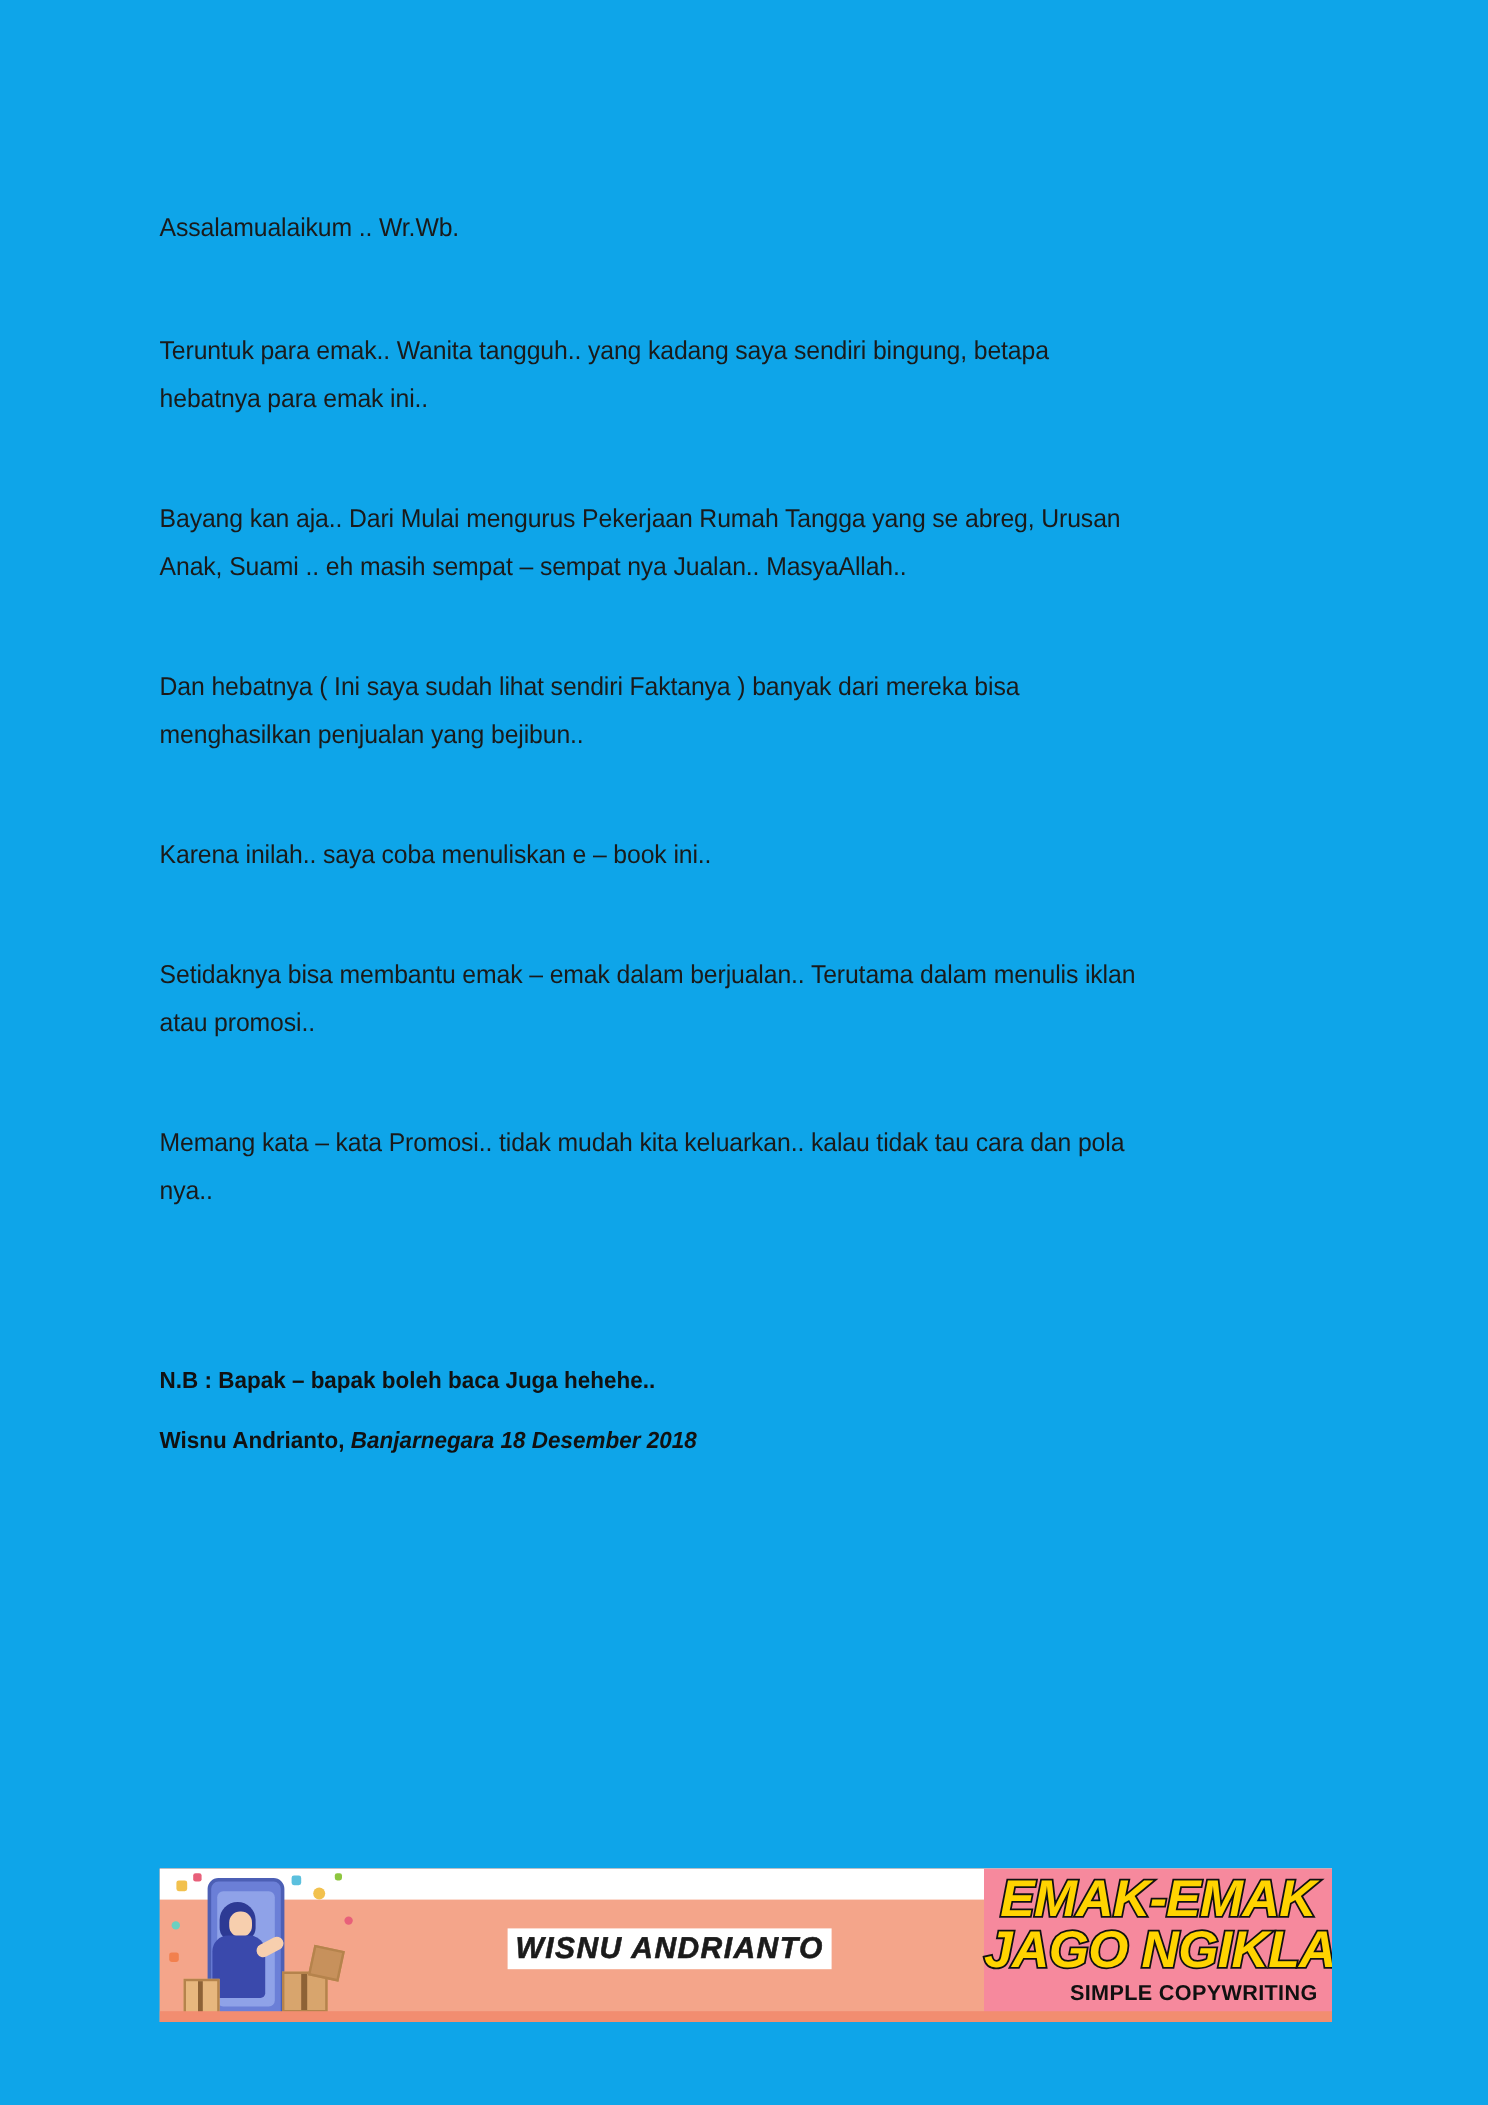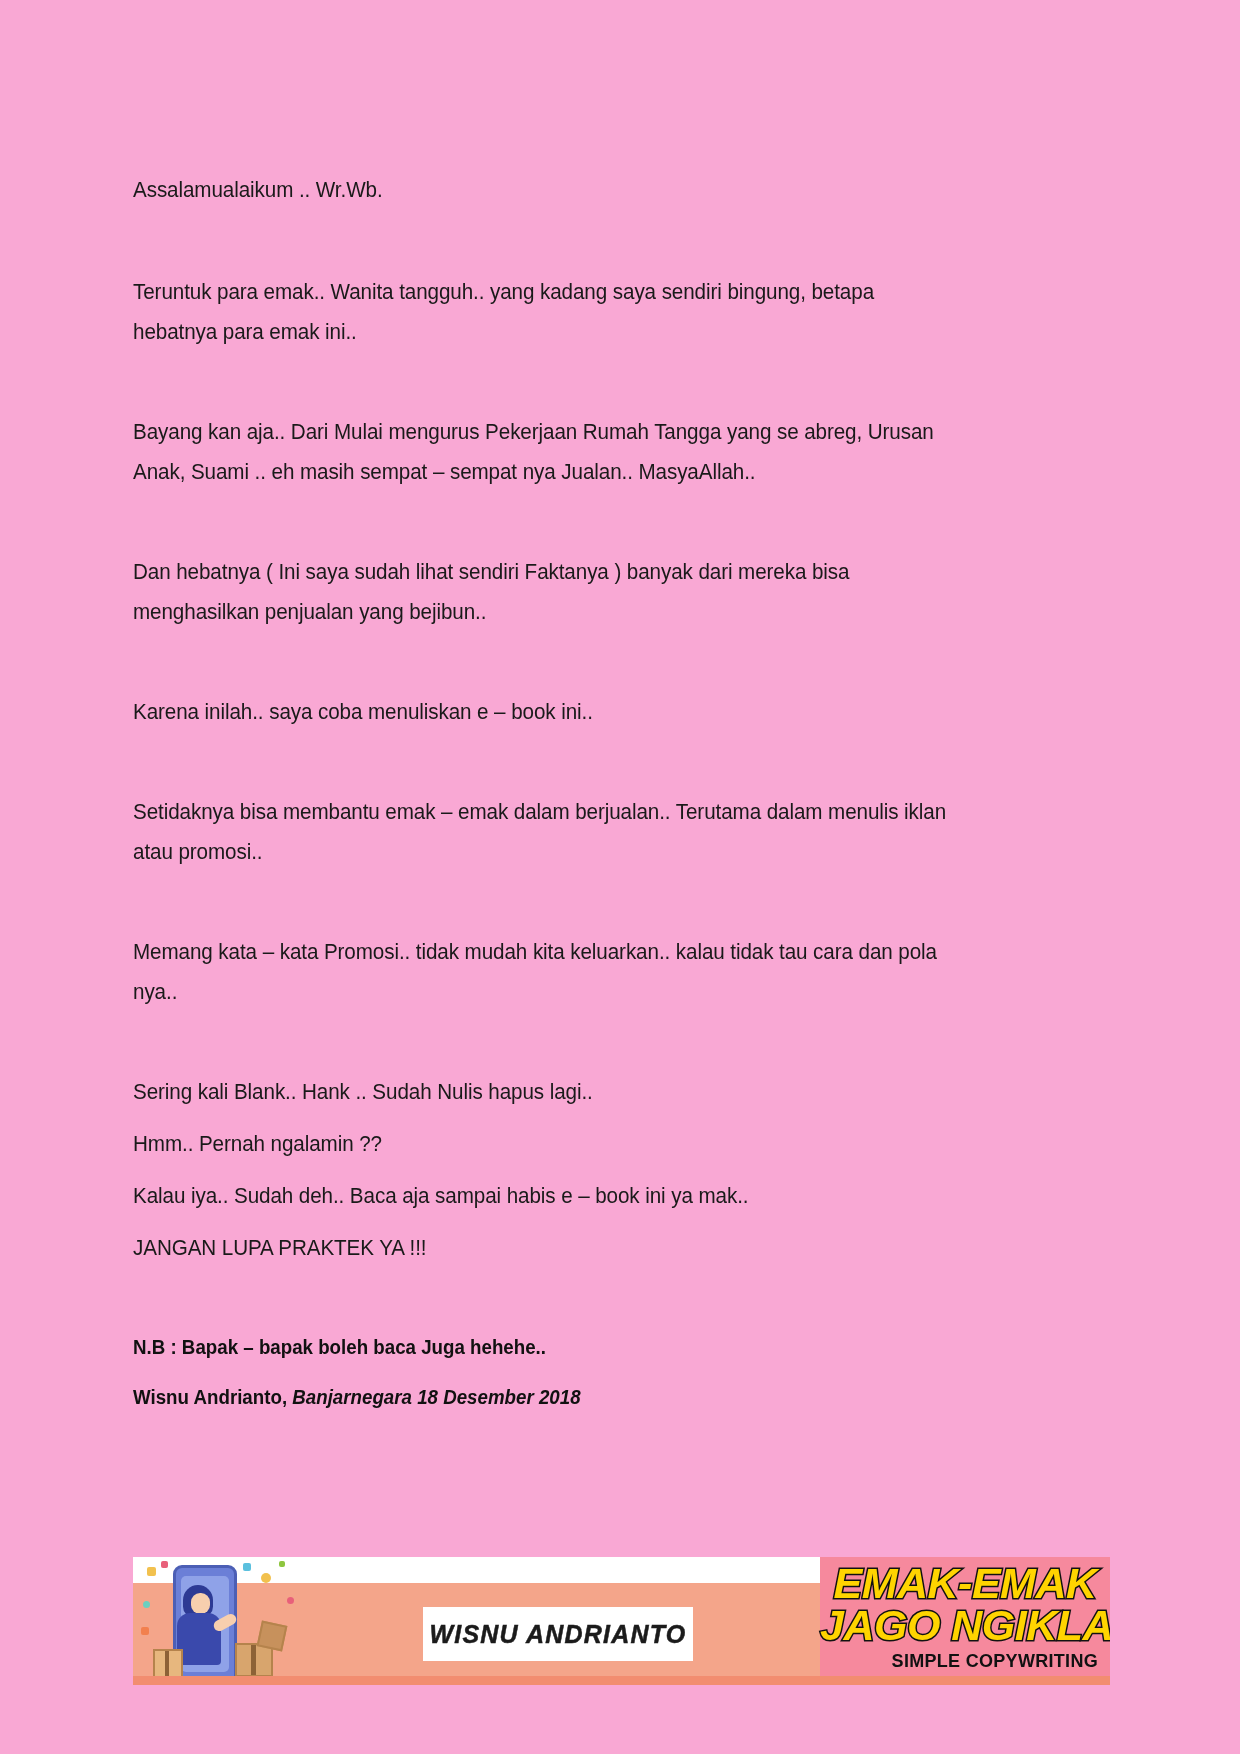--- a/index.html
+++ b/index.html
@@ -11,21 +11,21 @@
     width: 1240px;
     height: 1754px;
     position: relative;
     font-family: "Liberation Sans", sans-serif;
     -webkit-font-smoothing: antialiased;
   }
 
   .page {
     position: absolute;
     inset: 0;
-    background: #f9a8d4;
+    background: #0ea5e9;
     overflow: hidden;
   }
 
   .content {
     position: absolute;
     left: 133px;
     top: 170px;
     width: 860px;
   }
 
@@ -163,21 +163,21 @@
     border-right: 14px solid transparent;
     border-bottom: 18px solid #6e8f3f;
   }
 
   
   .nameplate {
     position: absolute;
     left: 290px;
     top: 50px;
     width: 270px;
-    height: 54px;
+    height: 34px;
     background: #ffffff;
     display: flex;
     align-items: center;
     justify-content: center;
   }
   .nameplate-text {
     font-family: "Liberation Sans Narrow", "Liberation Sans", sans-serif;
     font-weight: bold;
     font-style: italic;
     font-size: 25px;
@@ -257,26 +257,20 @@
     <div class="gap-lg"></div>
 
     <p class="para">Setidaknya bisa membantu emak – emak dalam berjualan.. Terutama dalam menulis iklan atau promosi..</p>
 
     <div class="gap-lg"></div>
 
     <p class="para">Memang kata – kata Promosi.. tidak mudah kita keluarkan.. kalau tidak tau cara dan pola nya..</p>
 
     <div class="gap-lg"></div>
 
-    <div class="tight-block">
-      <p class="para">Sering kali Blank.. Hank .. Sudah Nulis hapus lagi..</p>
-      <p class="para">Hmm.. Pernah ngalamin ??</p>
-      <p class="para">Kalau iya.. Sudah deh.. Baca aja sampai habis e – book ini ya mak..</p>
-      <p class="para">JANGAN LUPA PRAKTEK YA !!!</p>
-    </div>
 
     <div class="gap-xl"></div>
 
     <p class="signature">N.B : Bapak – bapak boleh baca Juga hehehe..</p>
 
     <div class="gap-sm"></div>
 
     <p class="signature"><span>Wisnu Andrianto,</span> <span class="ital">Banjarnegara 18 Desember 2018</span></p>
 
   </div>

